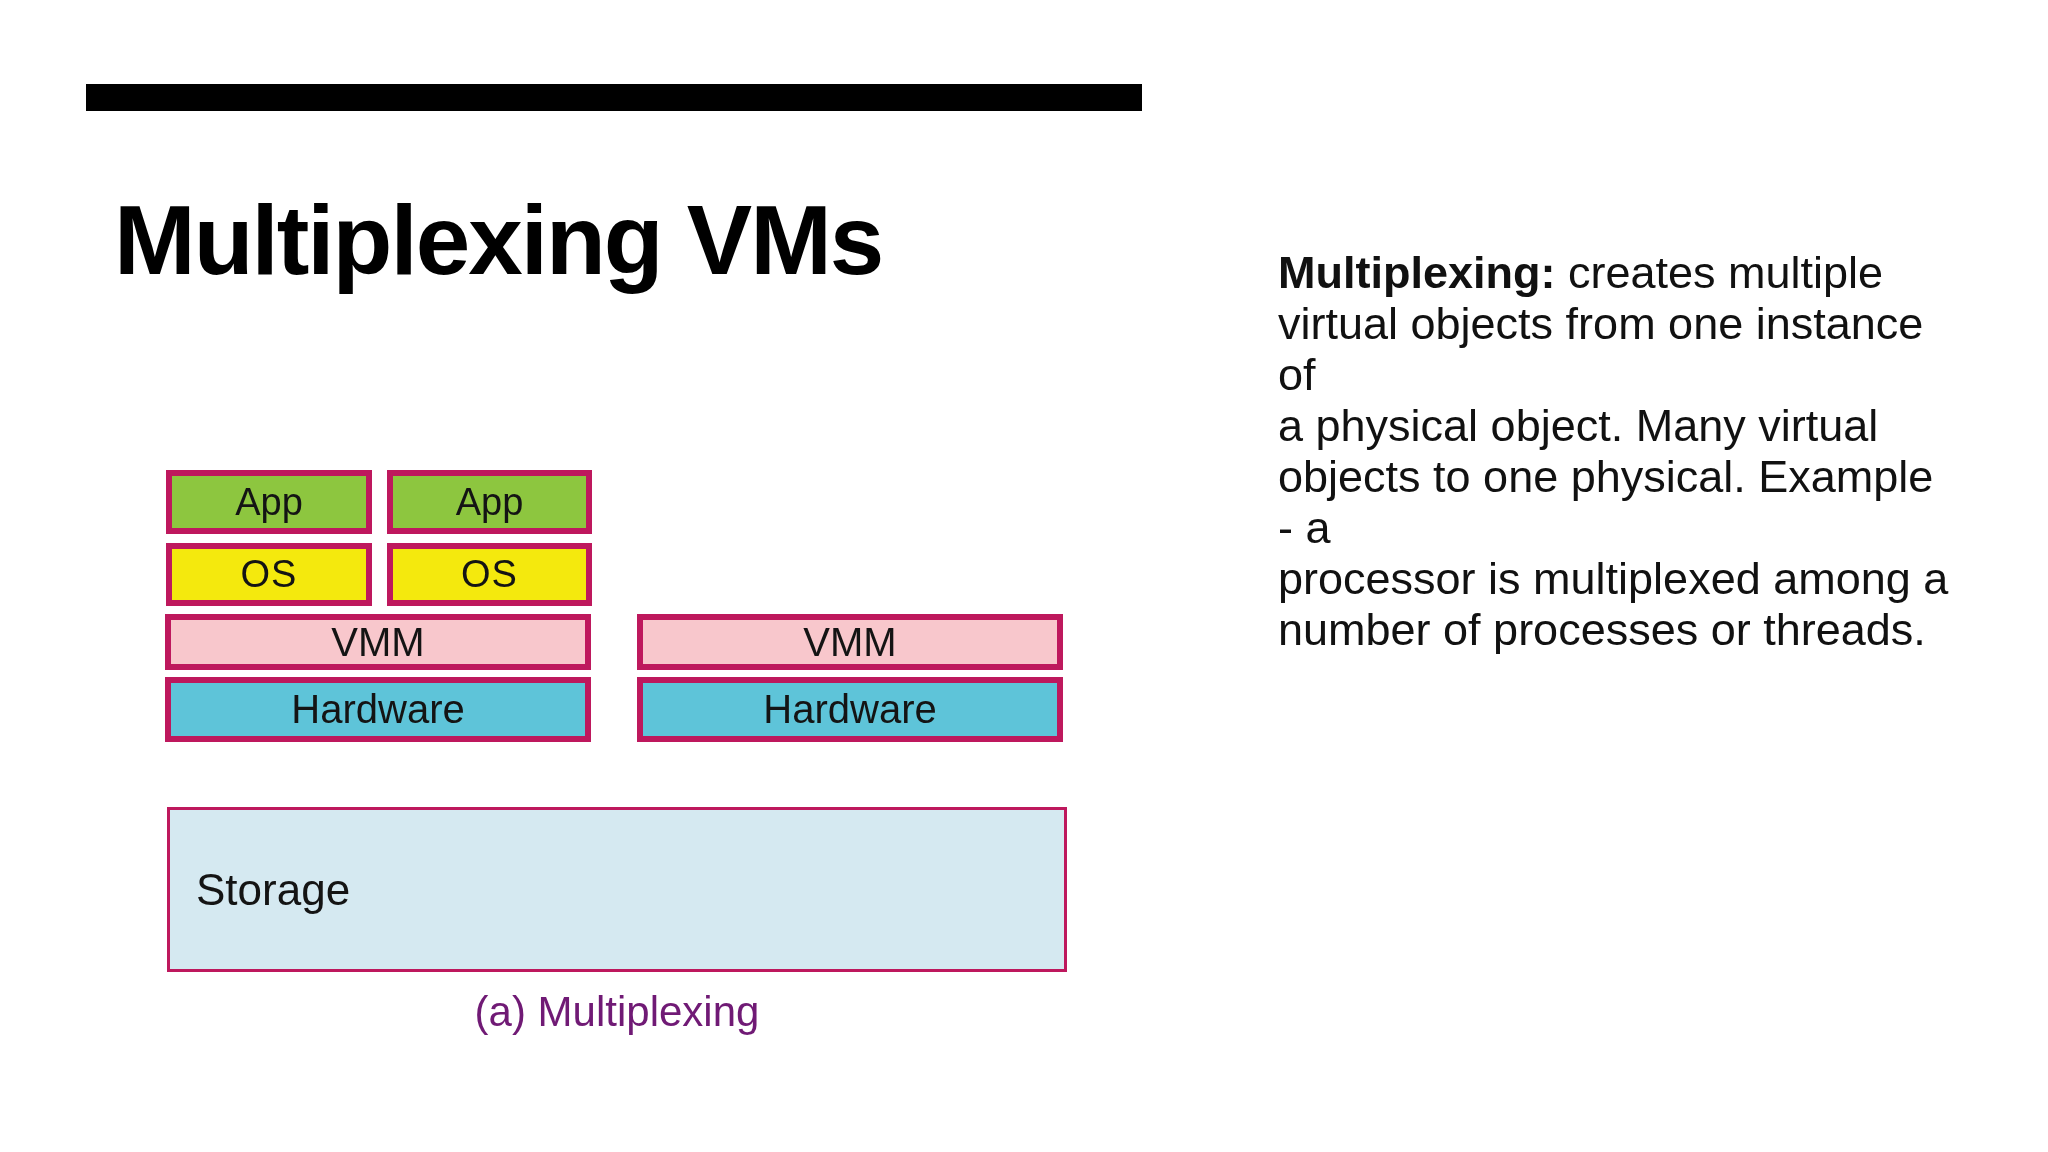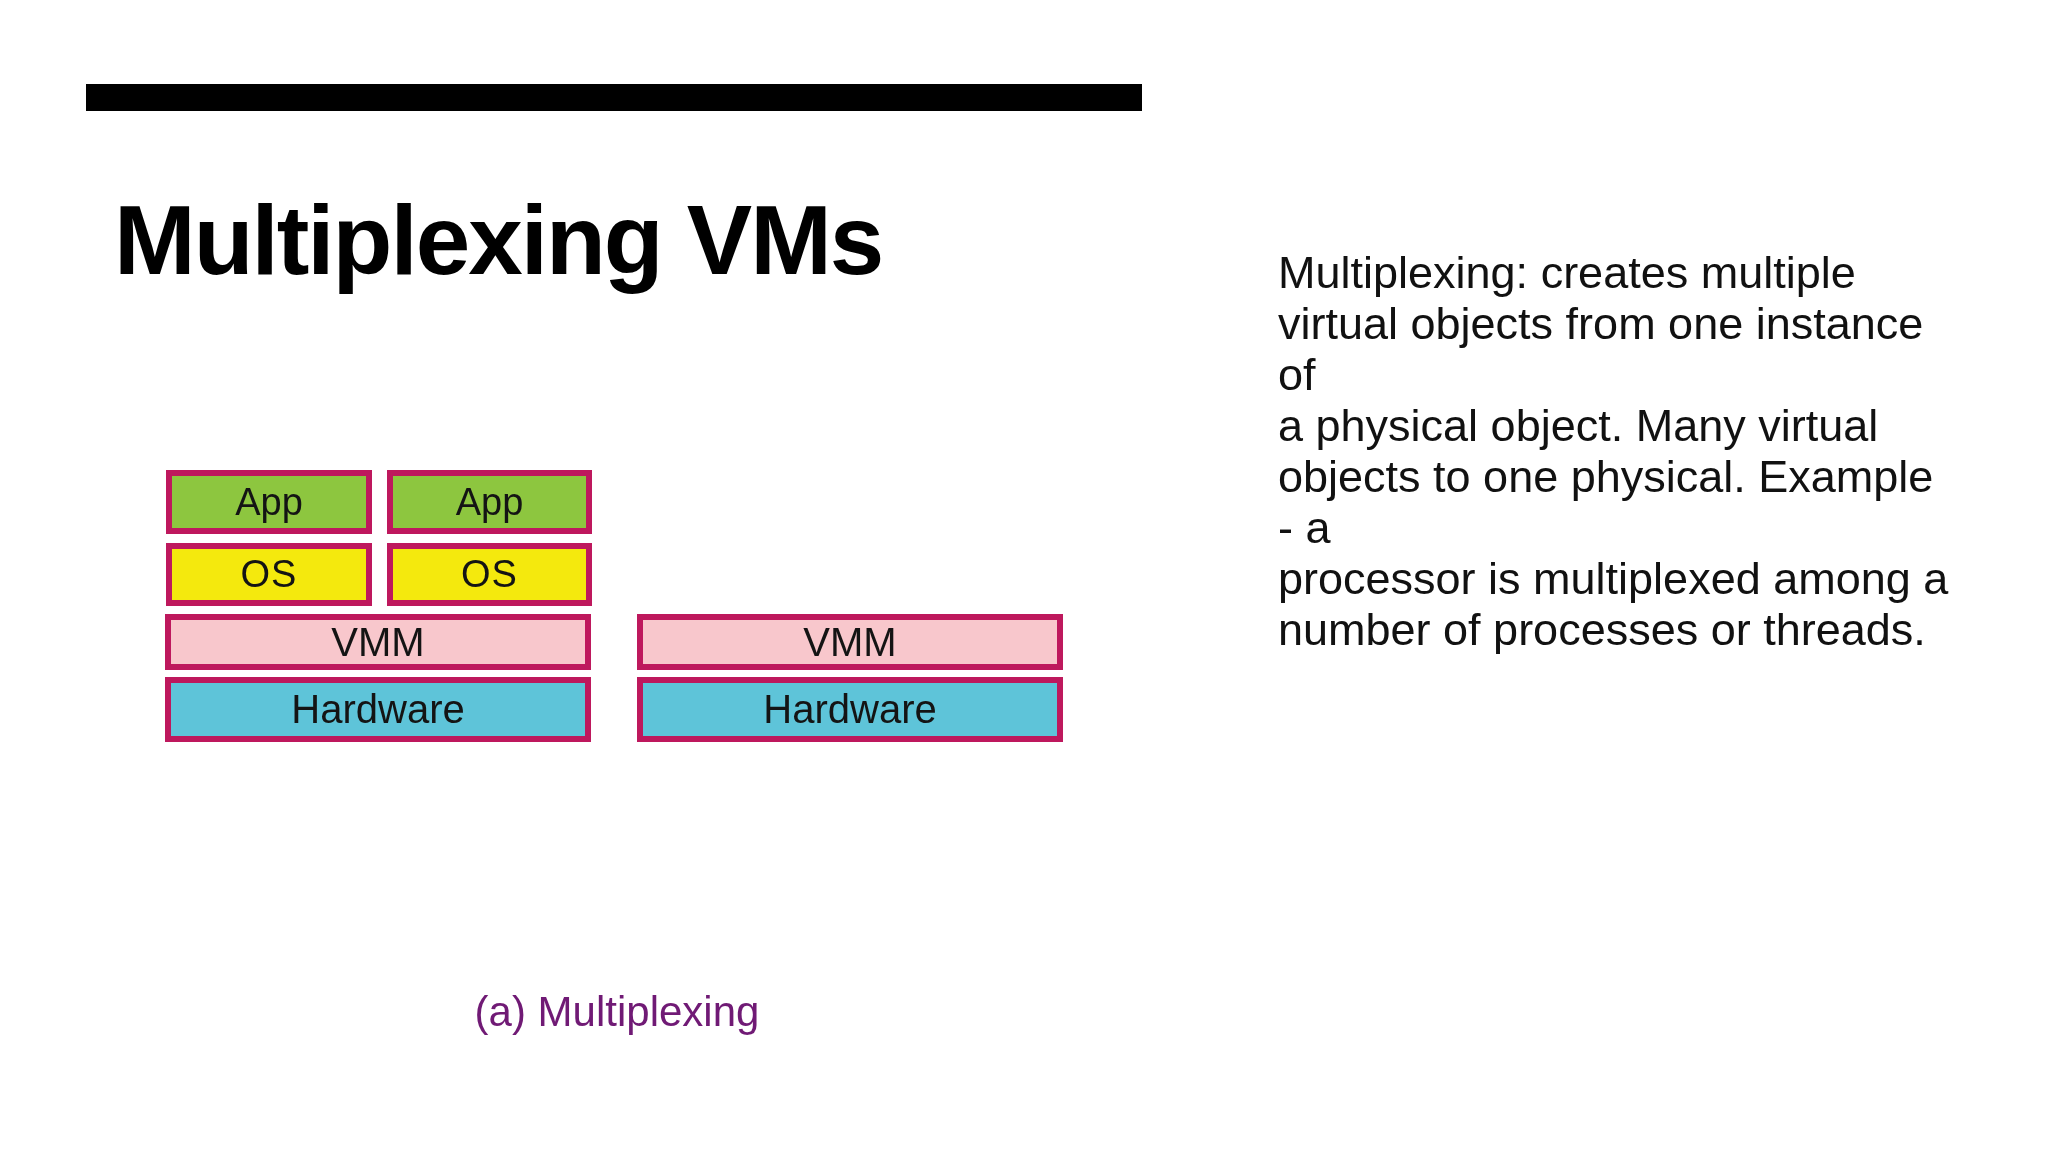--- a/index.html
+++ b/index.html
@@ -43,21 +43,21 @@
   .note {
     position: absolute;
     left: 1278px;
     top: 196px;
     width: 680px;
     font-size: 45px;
     line-height: 51px;
     color: #111111;
     white-space: pre-line;
   }
-  .note b { font-weight: 400; }
+  .note b { font-weight: 700; }
 
   
   .dbox {
     position: absolute;
     box-sizing: border-box;
     border: 6px solid #be185d;
     display: flex;
     align-items: center;
     justify-content: center;
     font-size: 38px;
@@ -127,16 +127,19 @@
     <span>Hardware</span>
   </div>
 
   <div class="dbox box-vmm-2" style="background-color: rgb(248, 199, 204);">
     <span>VMM</span>
   </div>
   <div class="dbox box-hw-2" style="background-color: rgb(94, 196, 217);">
     <span>Hardware</span>
   </div>
 
+  <div class="dbox box-storage" style="background-color: rgb(213, 233, 241);">
+    <span>Storage</span>
+  </div>
 
   <div class="diagram-caption">(a) Multiplexing</div>
 
 </div>
 
 </body></html>

